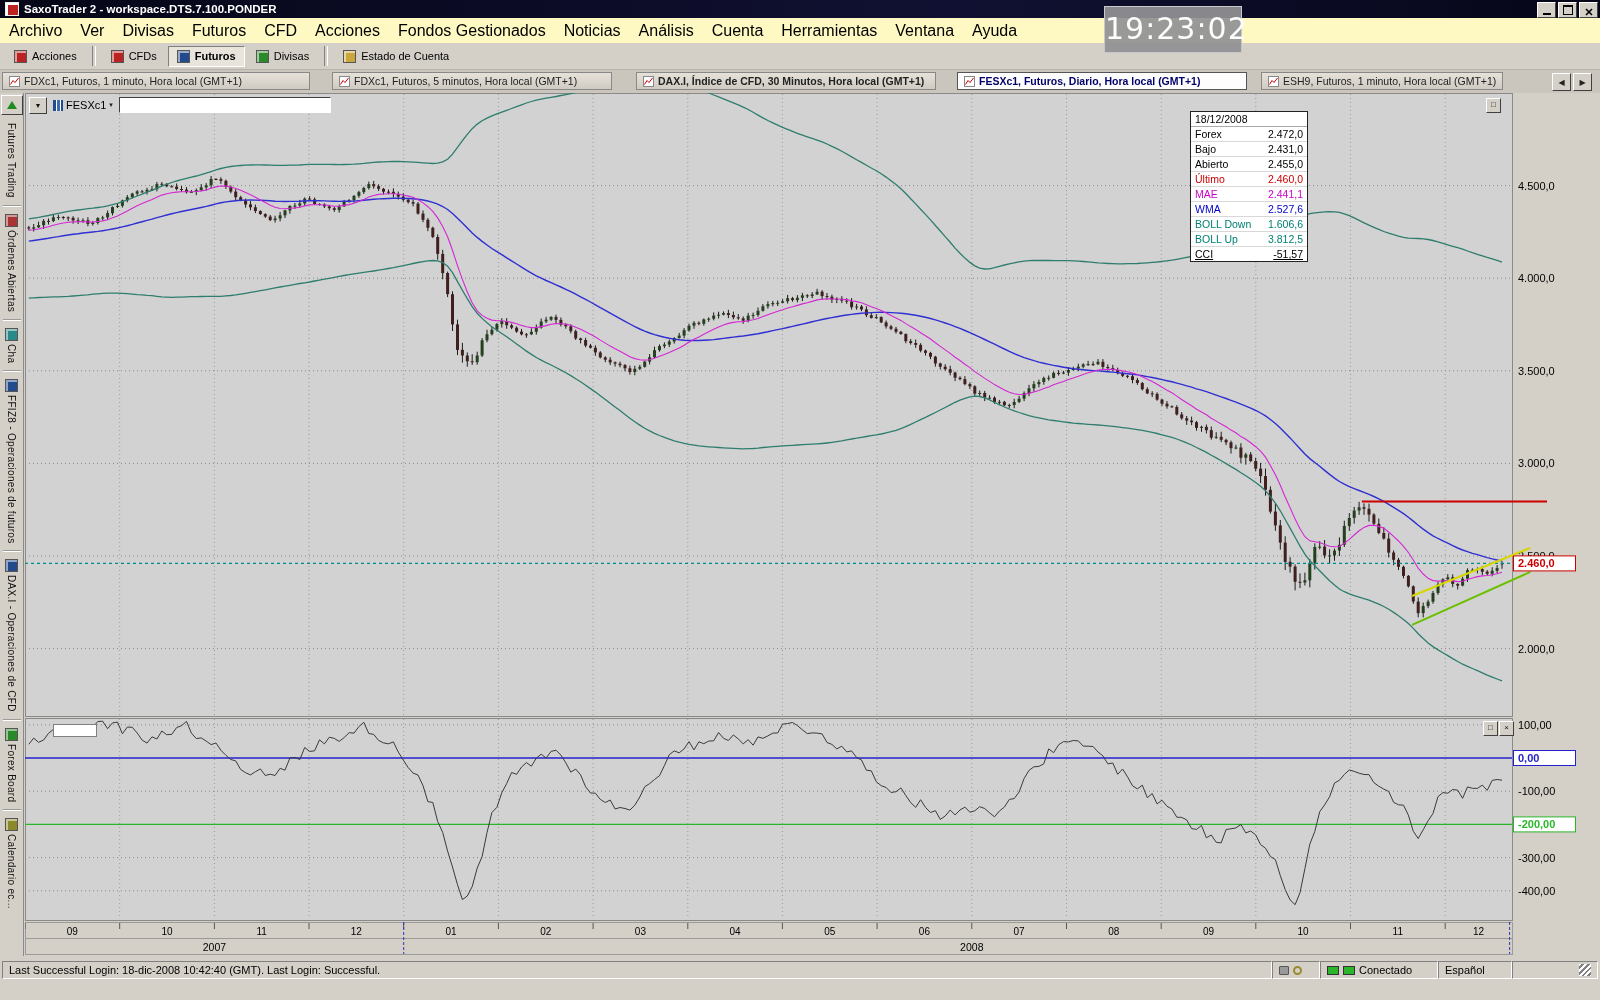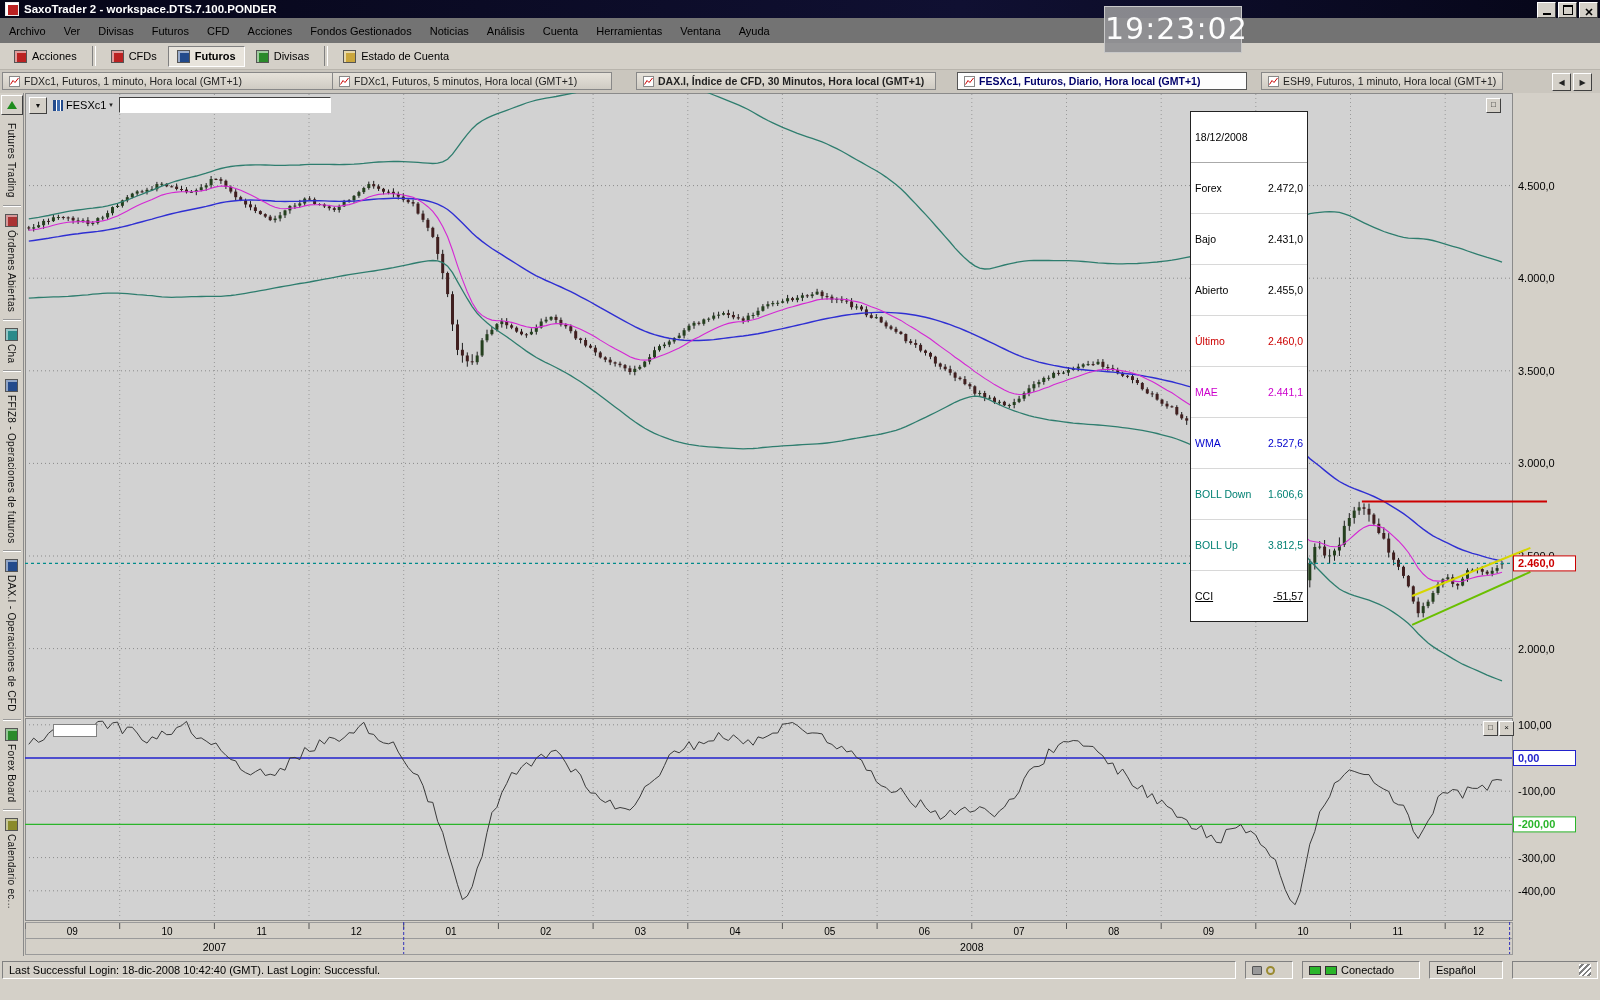--- a/index.html
+++ b/index.html
@@ -10,22 +10,22 @@
     display:flex;align-items:center;font-size:11.5px;font-weight:bold;}
   .app-icon{width:12px;height:12px;margin:0 5px;background:#b22;border:1px solid #eee;
     box-shadow:inset 2px 2px 0 #fff;}
   .win-btns{position:absolute;right:2px;top:2px;display:flex;gap:2px;}
   .win-btn{width:17px;height:14px;background:#d4d0c8;border:1px solid;border-color:#fff #404040 #404040 #fff;
     display:flex;align-items:flex-end;justify-content:center;cursor:default;}
   .glyph-min{width:8px;height:2px;background:#000;margin-bottom:2px;}
   .glyph-max{width:8px;height:7px;border:1px solid #000;border-top-width:2px;margin-bottom:2px;}
   .glyph-close{margin-bottom:1px;}
   
-  .menubar{position:absolute;left:0;top:18px;width:1600px;height:25px;background:#737373;
-    border-bottom:1px solid #b8b4ac;display:flex;align-items:center;font-size:11px;color:#000;}
+  .menubar{position:absolute;left:0;top:18px;width:1600px;height:25px;background:#fef9c3;
+    border-bottom:1px solid #b8b4ac;display:flex;align-items:center;font-size:16px;color:#000;}
   .menu-item{padding:3px 9px;cursor:default;}
   
   .toolbar{position:absolute;left:0;top:43px;width:1600px;height:27px;background:#d4d0c8;
     border-bottom:1px solid #b8b4ac;display:flex;align-items:center;font-size:11px;padding-left:4px;box-sizing:border-box;}
   .tb-btn{display:flex;align-items:center;gap:5px;padding:3px 8px;border:1px solid transparent;margin:0 1px;}
   .tb-btn.active{border-color:#808080 #fff #fff #808080;background:#e8e4dc;font-weight:bold;}
   .tb-icon{width:13px;height:13px;border:1px solid #555;box-sizing:border-box;
     box-shadow:inset 2px 2px 0 rgba(255,255,255,.55);}
   .tsep{width:2px;height:20px;border-left:1px solid #808080;border-right:1px solid #fff;margin:0 5px;}
   
@@ -65,26 +65,26 @@
   .sym-caret{font-size:7px;color:#222;}
   .sym-input{width:206px;height:14px;border:1px solid;border-color:#404040 #fff #fff #404040;
     background:#fff;font-size:11px;padding:0 2px;}
   .mini-btn{position:absolute;width:13px;height:13px;background:#d4d0c8;border:1px solid;
     border-color:#fff #404040 #404040 #fff;font-size:8px;line-height:11px;text-align:center;color:#111;z-index:5;}
   .ind-legend-box{position:absolute;left:29px;top:631px;width:42px;height:11px;background:#fff;
     border:1px solid #808080;z-index:5;}
   
   .tooltip{position:absolute;left:1166px;top:18px;width:116px;background:#fff;border:1px solid #222;
     font-size:10.5px;z-index:6;}
-  .tt-row{display:flex;justify-content:space-between;padding:19px 4px;border-bottom:1px solid #d8d8d8;text-align:center;}
+  .tt-row{display:flex;justify-content:space-between;padding:1px 4px;border-bottom:1px solid #d8d8d8;text-align:center;}
   .tt-row:last-child{border-bottom:none;text-decoration:underline;}
   .tt-date{font-weight:normal;border-bottom:1px solid #aaa;}
   
   .statusbar{position:absolute;left:0;top:958px;width:1600px;height:24px;background:#d4d0c8;
-    display:flex;align-items:center;font-size:11px;padding:0 2px;box-sizing:border-box;gap:9px;}
+    display:flex;align-items:center;font-size:11px;padding:0 2px;box-sizing:border-box;gap:0;}
   .sb-cell{height:18px;border:1px solid;border-color:#808080 #fff #fff #808080;display:flex;
     align-items:center;padding:0 6px;box-sizing:border-box;gap:4px;}
   .sb-main{flex:1;}
   .icon-key{width:9px;height:9px;border-radius:50%;border:2px solid #9a8a30;box-sizing:border-box;}
   .icon-lock{width:8px;height:7px;background:#999;border:1px solid #555;border-radius:1px;}
   .icon-monitor{width:12px;height:9px;background:#2ab52a;border:1.5px solid #333;box-sizing:border-box;}
   .grip{width:12px;height:12px;margin-left:auto;
     background:repeating-linear-gradient(135deg,#fff 0 2px,#808080 2px 4px);}
   
   .clock{position:absolute;left:1104px;top:6px;width:136px;height:45px;z-index:50;
@@ -149,21 +149,21 @@
       <span>Divisas</span>
     </span>
   <span class="tsep"></span>
   <span class="tb-btn">
       <span class="tb-icon" style="background: rgb(202, 166, 60);"></span>
       <span>Estado de Cuenta</span>
     </span>
 </div>
 
 <div class="tabrow">
-  <span class="tab" style="left:2px;width:360px;">
+  <span class="tab" style="left:2px;width:308px;">
     <svg class="tabicon" width="11" height="11">
         <rect x="0.5" y="0.5" width="10" height="10" fill="#fff" stroke="#888"></rect>
         <polyline points="1.5,8.5 4,4.5 6,6.5 9.5,2" stroke="#c00" fill="none"></polyline>
       </svg>
     <span>FDXc1, Futuros, 1 minuto, Hora local (GMT+1)</span>
     </span>
   <span class="tab" style="left:332px;width:280px;">
     <svg class="tabicon" width="11" height="11">
         <rect x="0.5" y="0.5" width="10" height="10" fill="#fff" stroke="#888"></rect>
         <polyline points="1.5,8.5 4,4.5 6,6.5 9.5,2" stroke="#c00" fill="none"></polyline>

